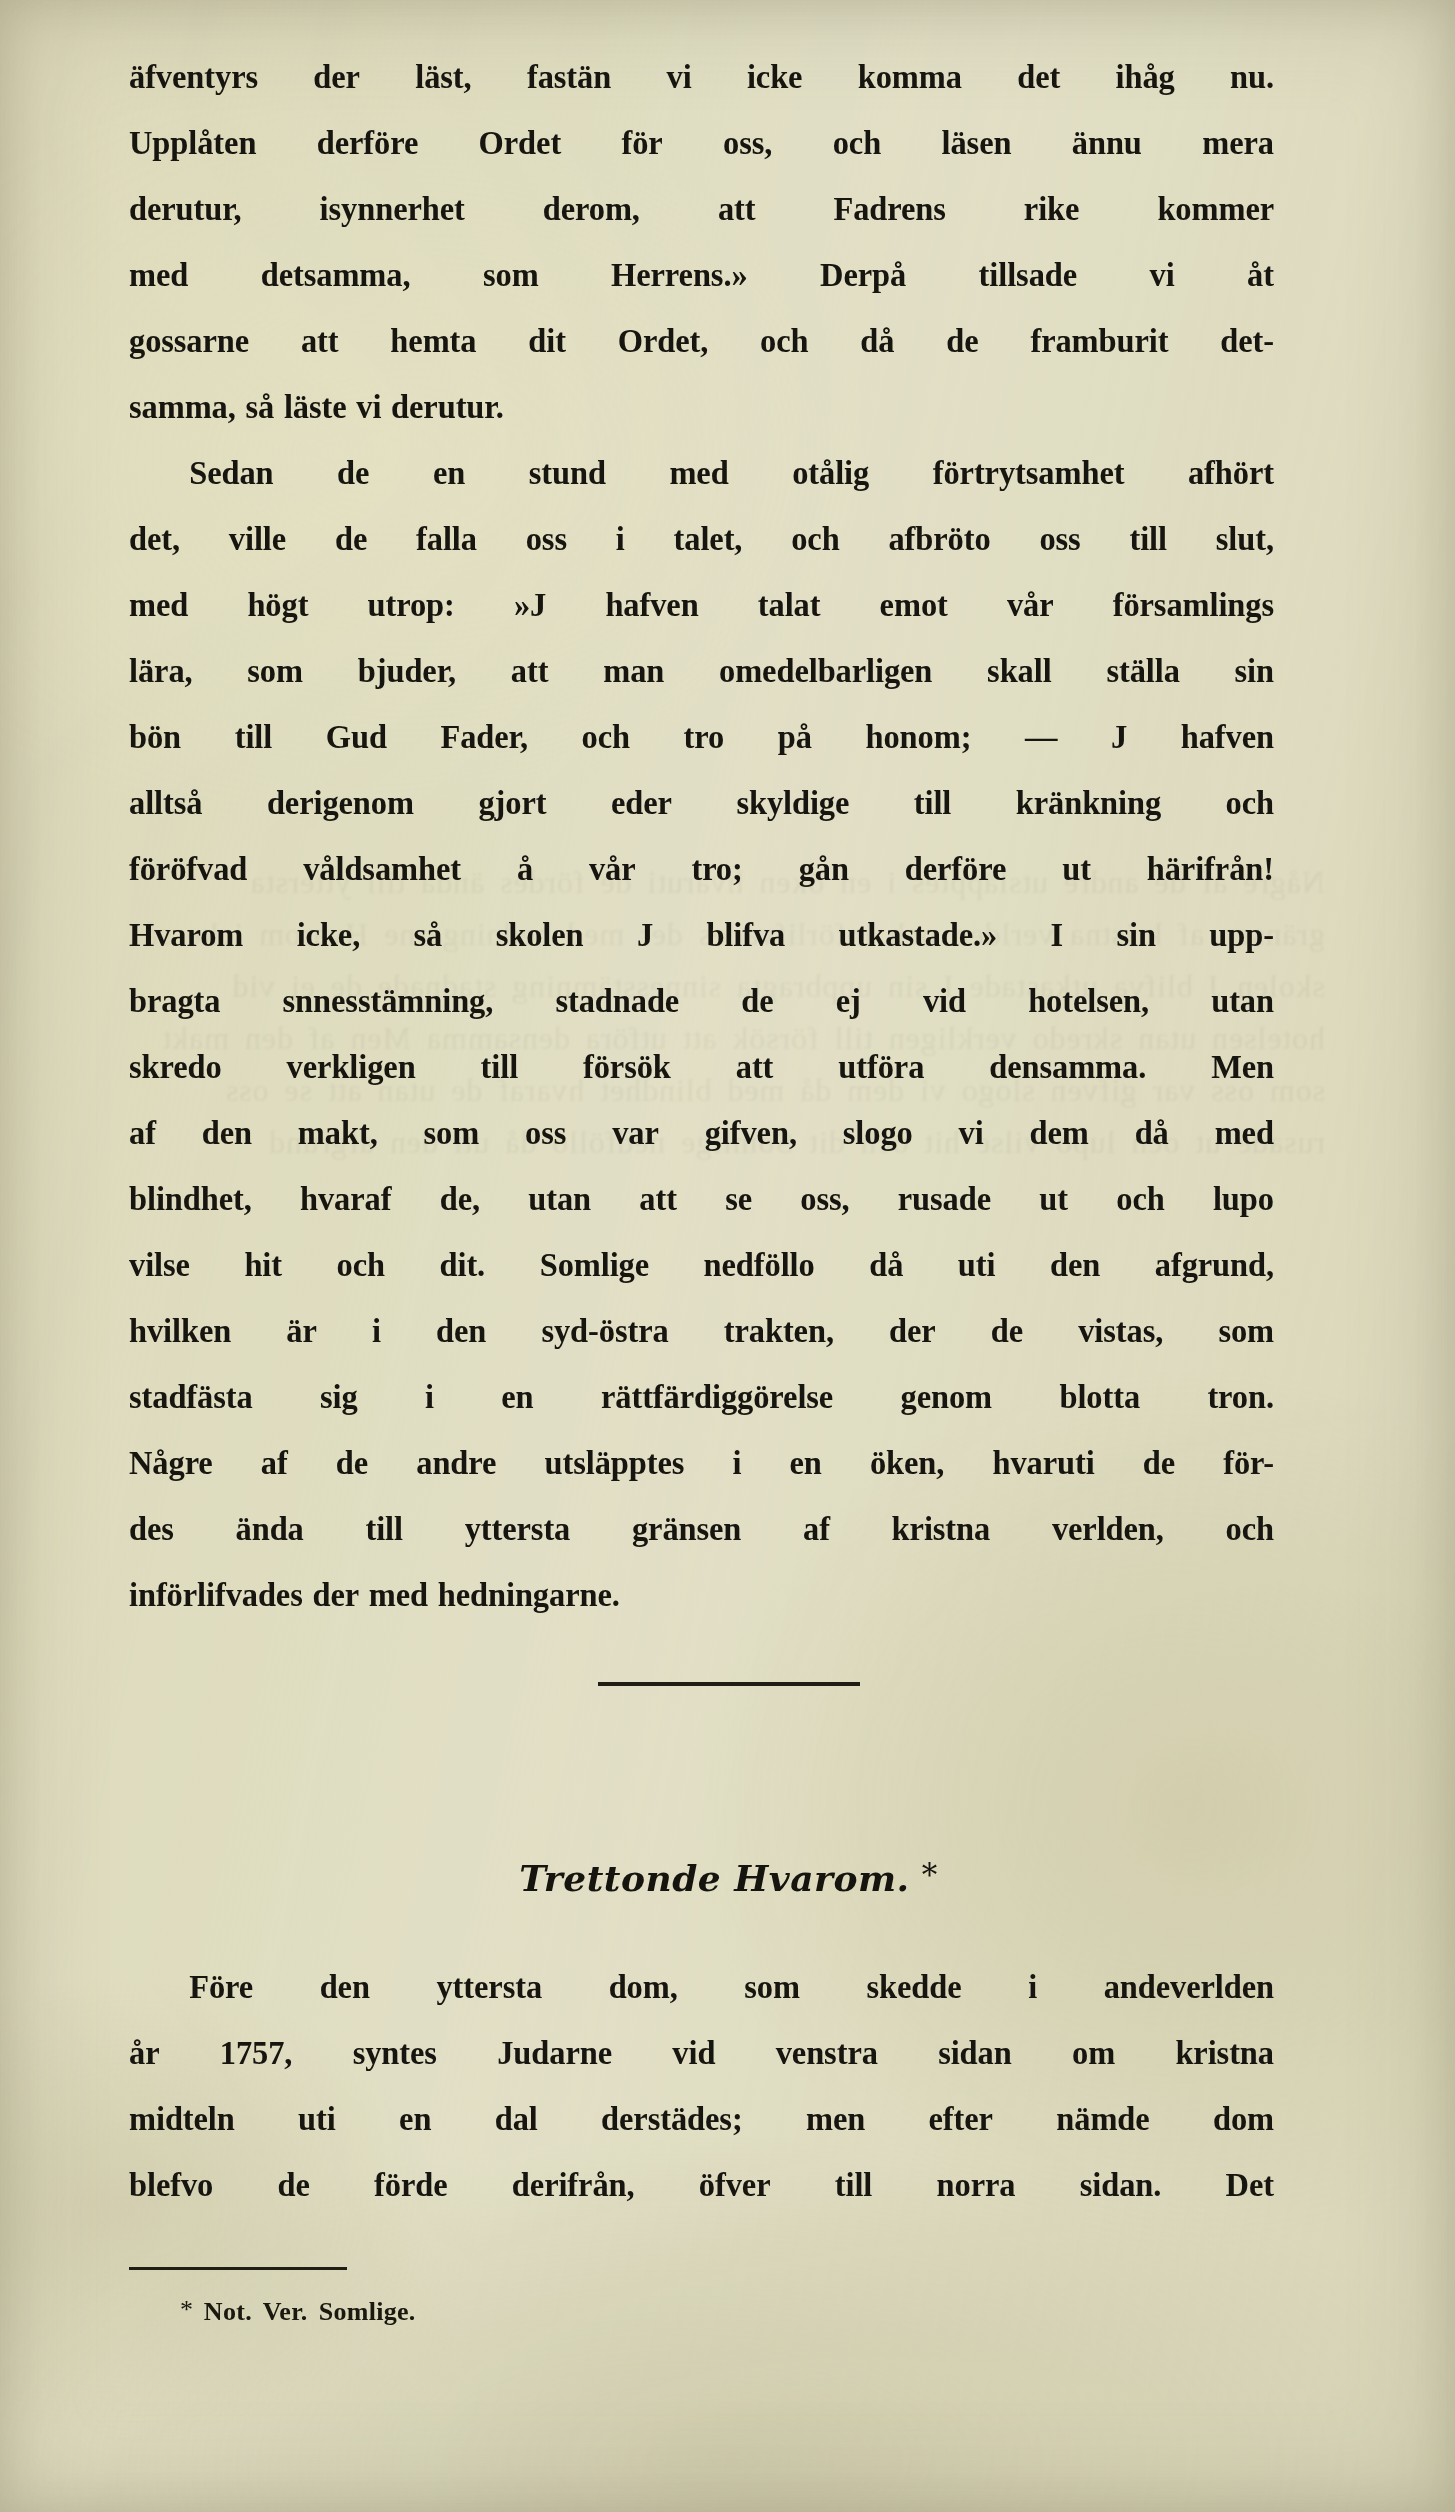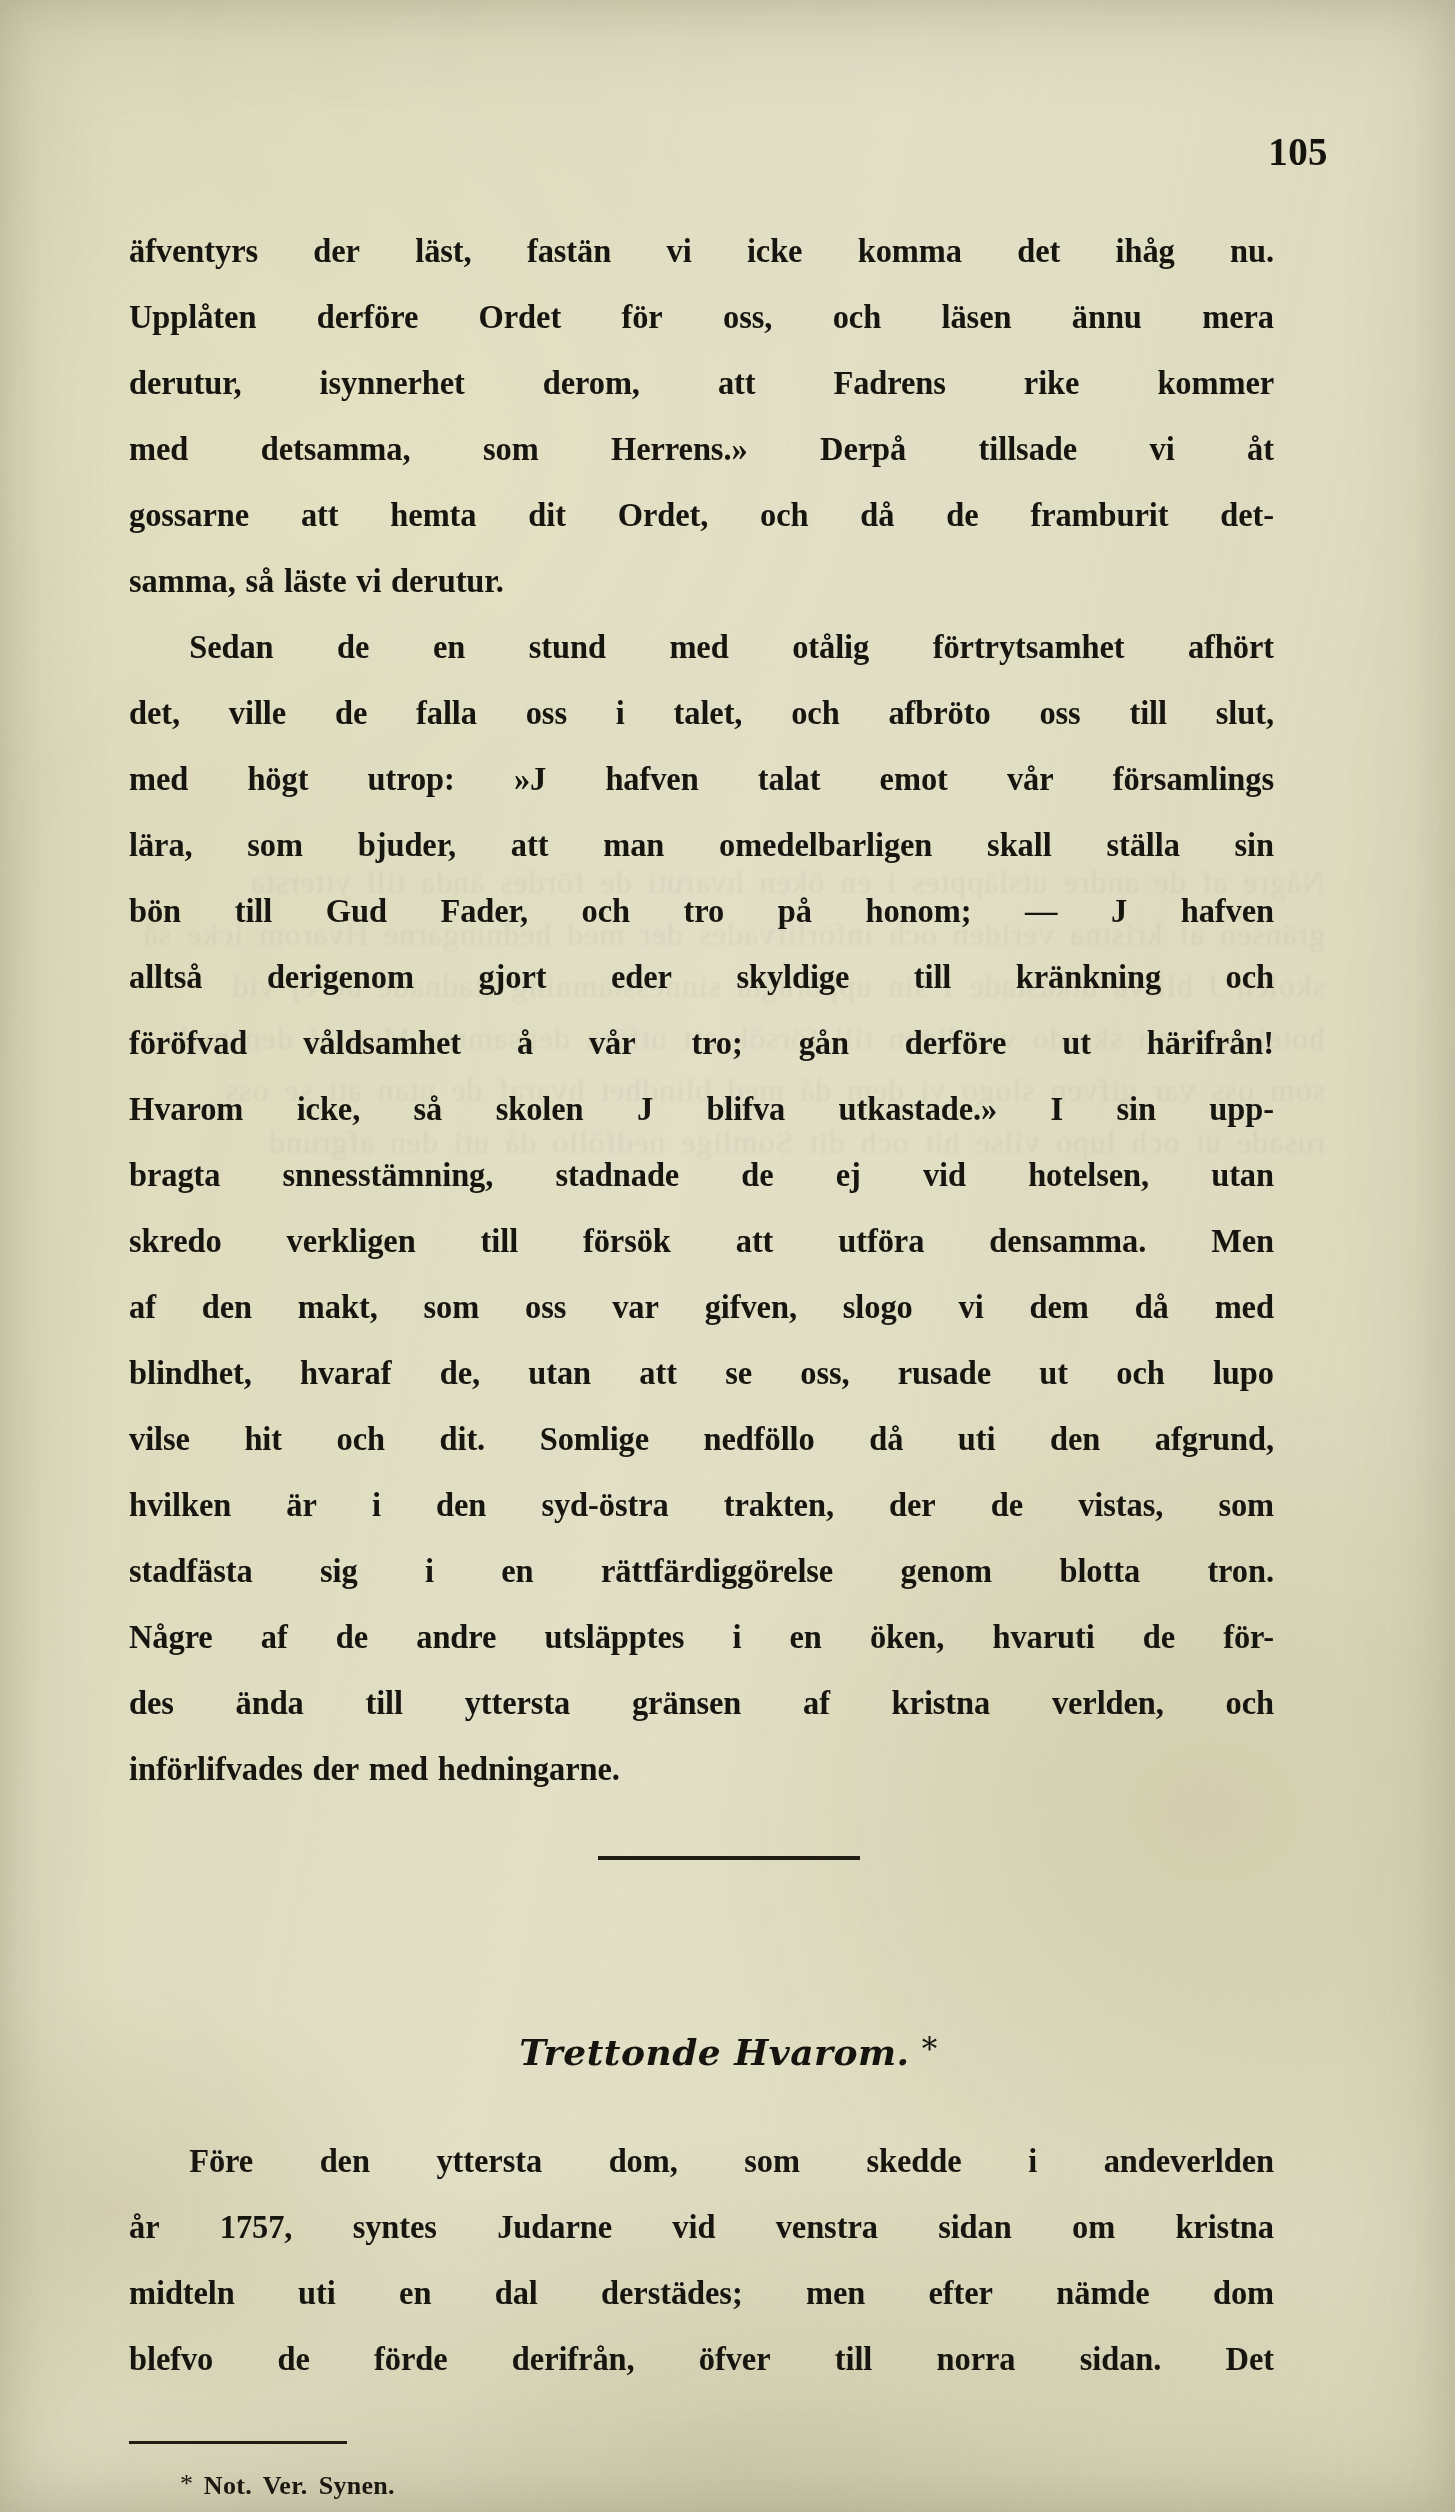--- a/index.html
+++ b/index.html
@@ -154,21 +154,20 @@
 </head>
 <body>
 
 <div class="page">
 
   <div class="paper-grain"></div>
   <div class="showthrough">Någre af de andre utsläpptes i en öken hvaruti de fördes ända till yttersta gränsen af kristna verlden och införlifvades der med hedningarne Hvarom icke så skolen J blifva utkastade I sin uppbragta sinnesstämning stadnade de ej vid hotelsen utan skredo verkligen till försök att utföra densamma Men af den makt som oss var gifven slogo vi dem då med blindhet hvaraf de utan att se oss rusade ut och lupo vilse hit och dit Somlige nedföllo då uti den afgrund</div>
 
   <div class="content">
 
-    <div class="folio">105</div>
 
     <div class="body-block">
       <div id="para-0">
           <div class="pline">
             <span>äfventyrs</span>
             <span>der</span>
             <span>läst,</span>
             <span>fastän</span>
             <span>vi</span>
             <span>icke</span>
@@ -484,20 +483,20 @@
           <span>till</span>
           <span>norra</span>
           <span>sidan.</span>
           <span>Det</span>
         </div>
       </div>
 
     <div class="footnote-rule"></div>
 
     <div class="footnote">
-      <span class="fn-star">*</span><span>Not. Ver. Synen.</span>
+      <span class="fn-star">*</span><span>Not. Ver. Somlige.</span>
     </div>
 
   </div>
 
   <div class="vignette"></div>
 </div>
 
 
 </body></html>

